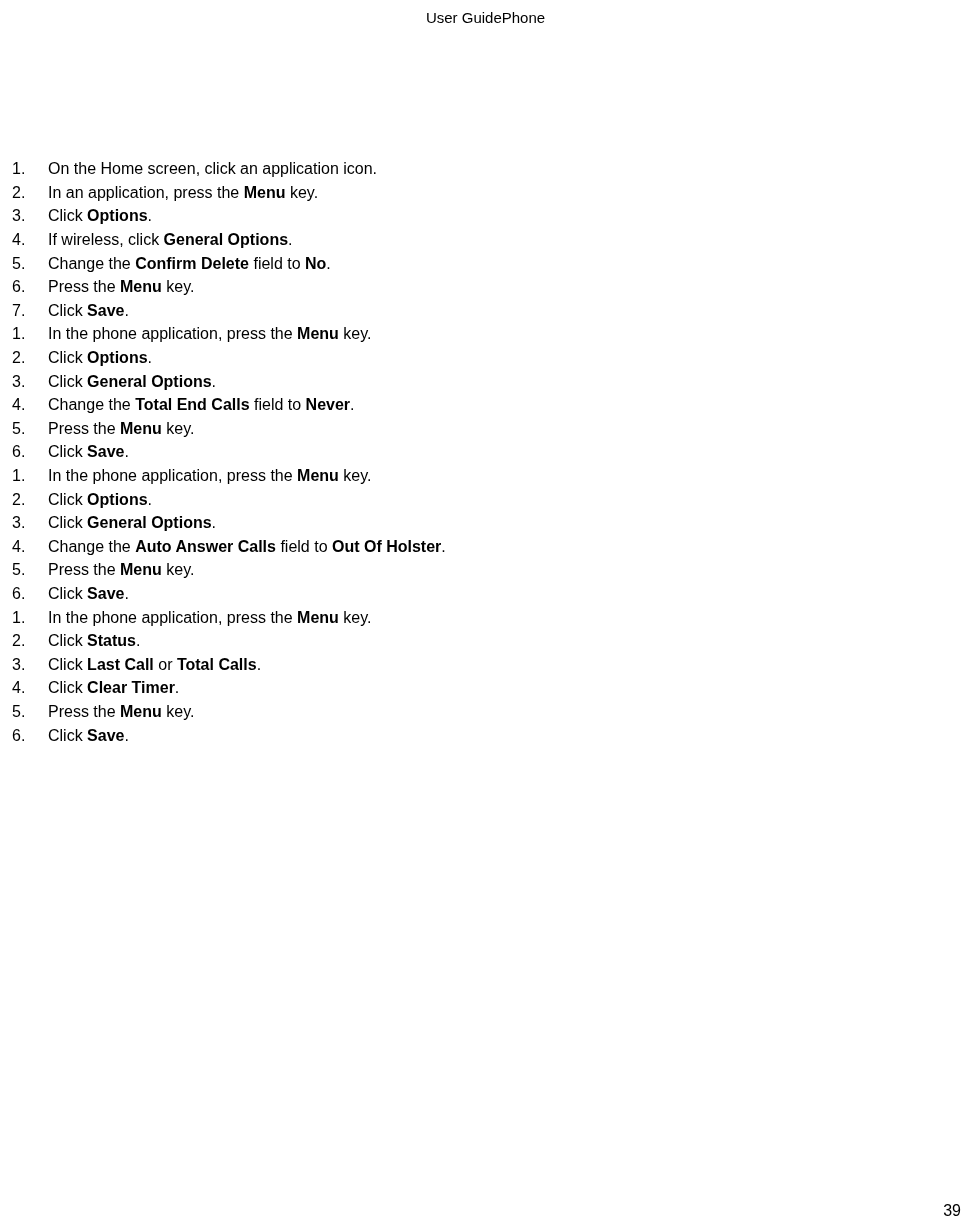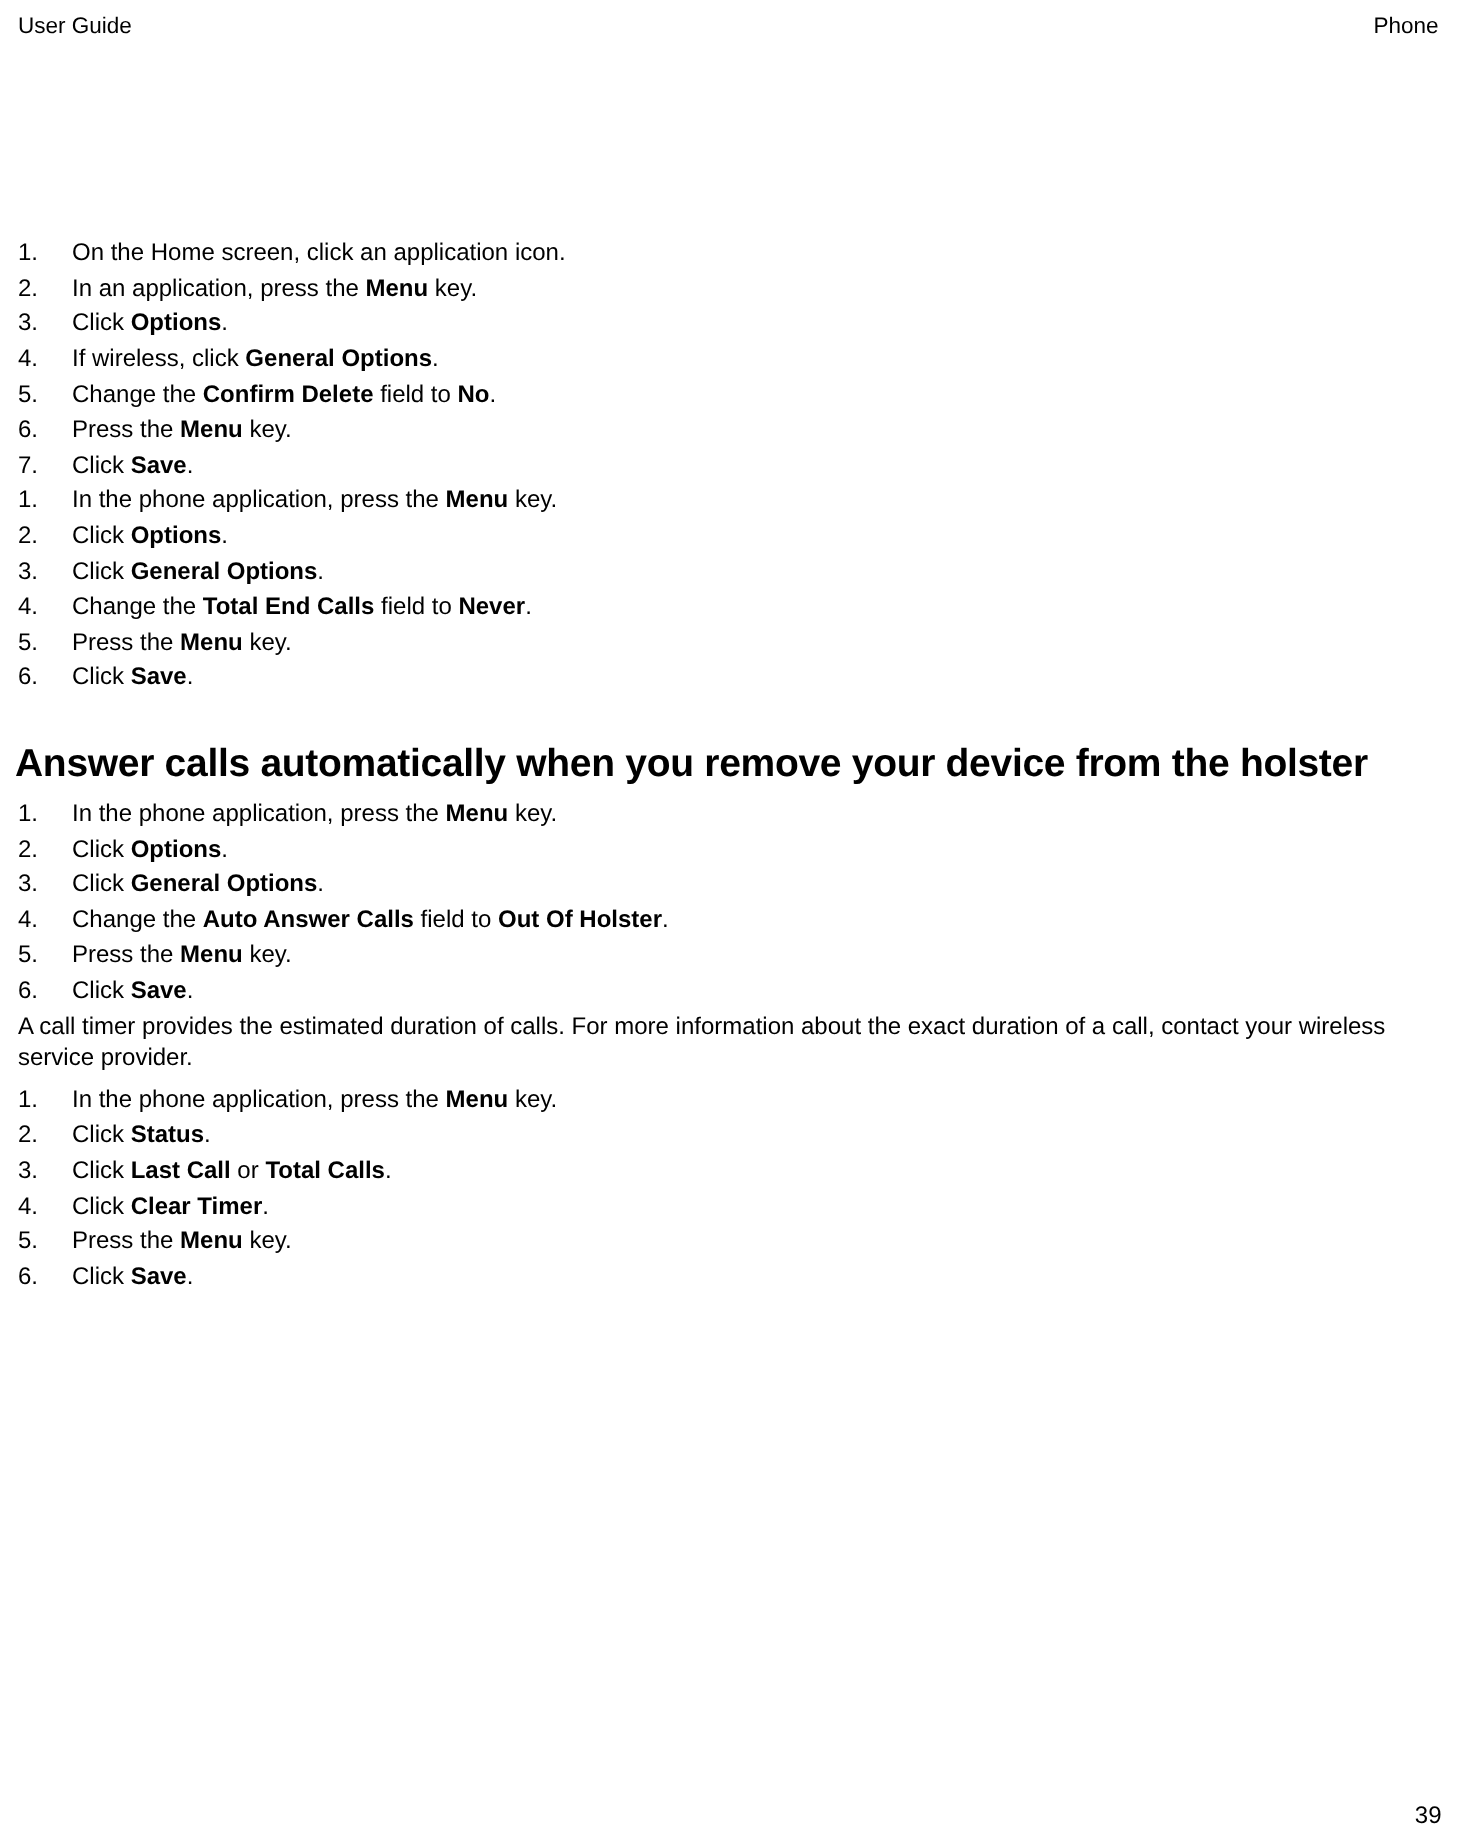--- a/index.html
+++ b/index.html
@@ -13,21 +13,21 @@
   }
   .page {
     width: 975px;
     min-height: 1228px;
     padding: 8px 14px 8px 10px;
     box-sizing: border-box;
     position: relative;
   }
   .page-header {
     display: flex;
-    justify-content: space-between;
+    justify-content: center;
     font-size: 15px;
     margin-bottom: 130px;
     padding: 0 2px;
   }
   h2.section-heading {
     font-size: 26px;
     font-weight: 700;
     margin: 28px 0 6px 0;
     letter-spacing: -0.2px;
   }
@@ -88,32 +88,30 @@
         <ol class="steps">
           <li><span>In the phone application, press the </span><b>Menu</b><span> key.</span></li>
           <li><span>Click </span><b>Options</b><span>.</span></li>
           <li><span>Click </span><b>General Options</b><span>.</span></li>
           <li><span>Change the </span><b>Total End Calls</b><span> field to </span><b>Never</b><span>.</span></li>
           <li><span>Press the </span><b>Menu</b><span> key.</span></li>
           <li><span>Click </span><b>Save</b><span>.</span></li>
         </ol>
       </div>
       <div>
-        <h2 class="section-heading">Answer calls automatically when you remove your device from the holster</h2>
         <ol class="steps">
           <li><span>In the phone application, press the </span><b>Menu</b><span> key.</span></li>
           <li><span>Click </span><b>Options</b><span>.</span></li>
           <li><span>Click </span><b>General Options</b><span>.</span></li>
           <li><span>Change the </span><b>Auto Answer Calls</b><span> field to </span><b>Out Of Holster</b><span>.</span></li>
           <li><span>Press the </span><b>Menu</b><span> key.</span></li>
           <li><span>Click </span><b>Save</b><span>.</span></li>
         </ol>
       </div>
       <div>
-        <p class="section-intro">A call timer provides the estimated duration of calls. For more information about the exact duration of a call, contact your wireless service provider.</p>
         <ol class="steps">
           <li><span>In the phone application, press the </span><b>Menu</b><span> key.</span></li>
           <li><span>Click </span><b>Status</b><span>.</span></li>
           <li><span>Click </span><b>Last Call</b><span> or </span><b>Total Calls</b><span>.</span></li>
           <li><span>Click </span><b>Clear Timer</b><span>.</span></li>
           <li><span>Press the </span><b>Menu</b><span> key.</span></li>
           <li><span>Click </span><b>Save</b><span>.</span></li>
         </ol>
       </div>
     </div>

